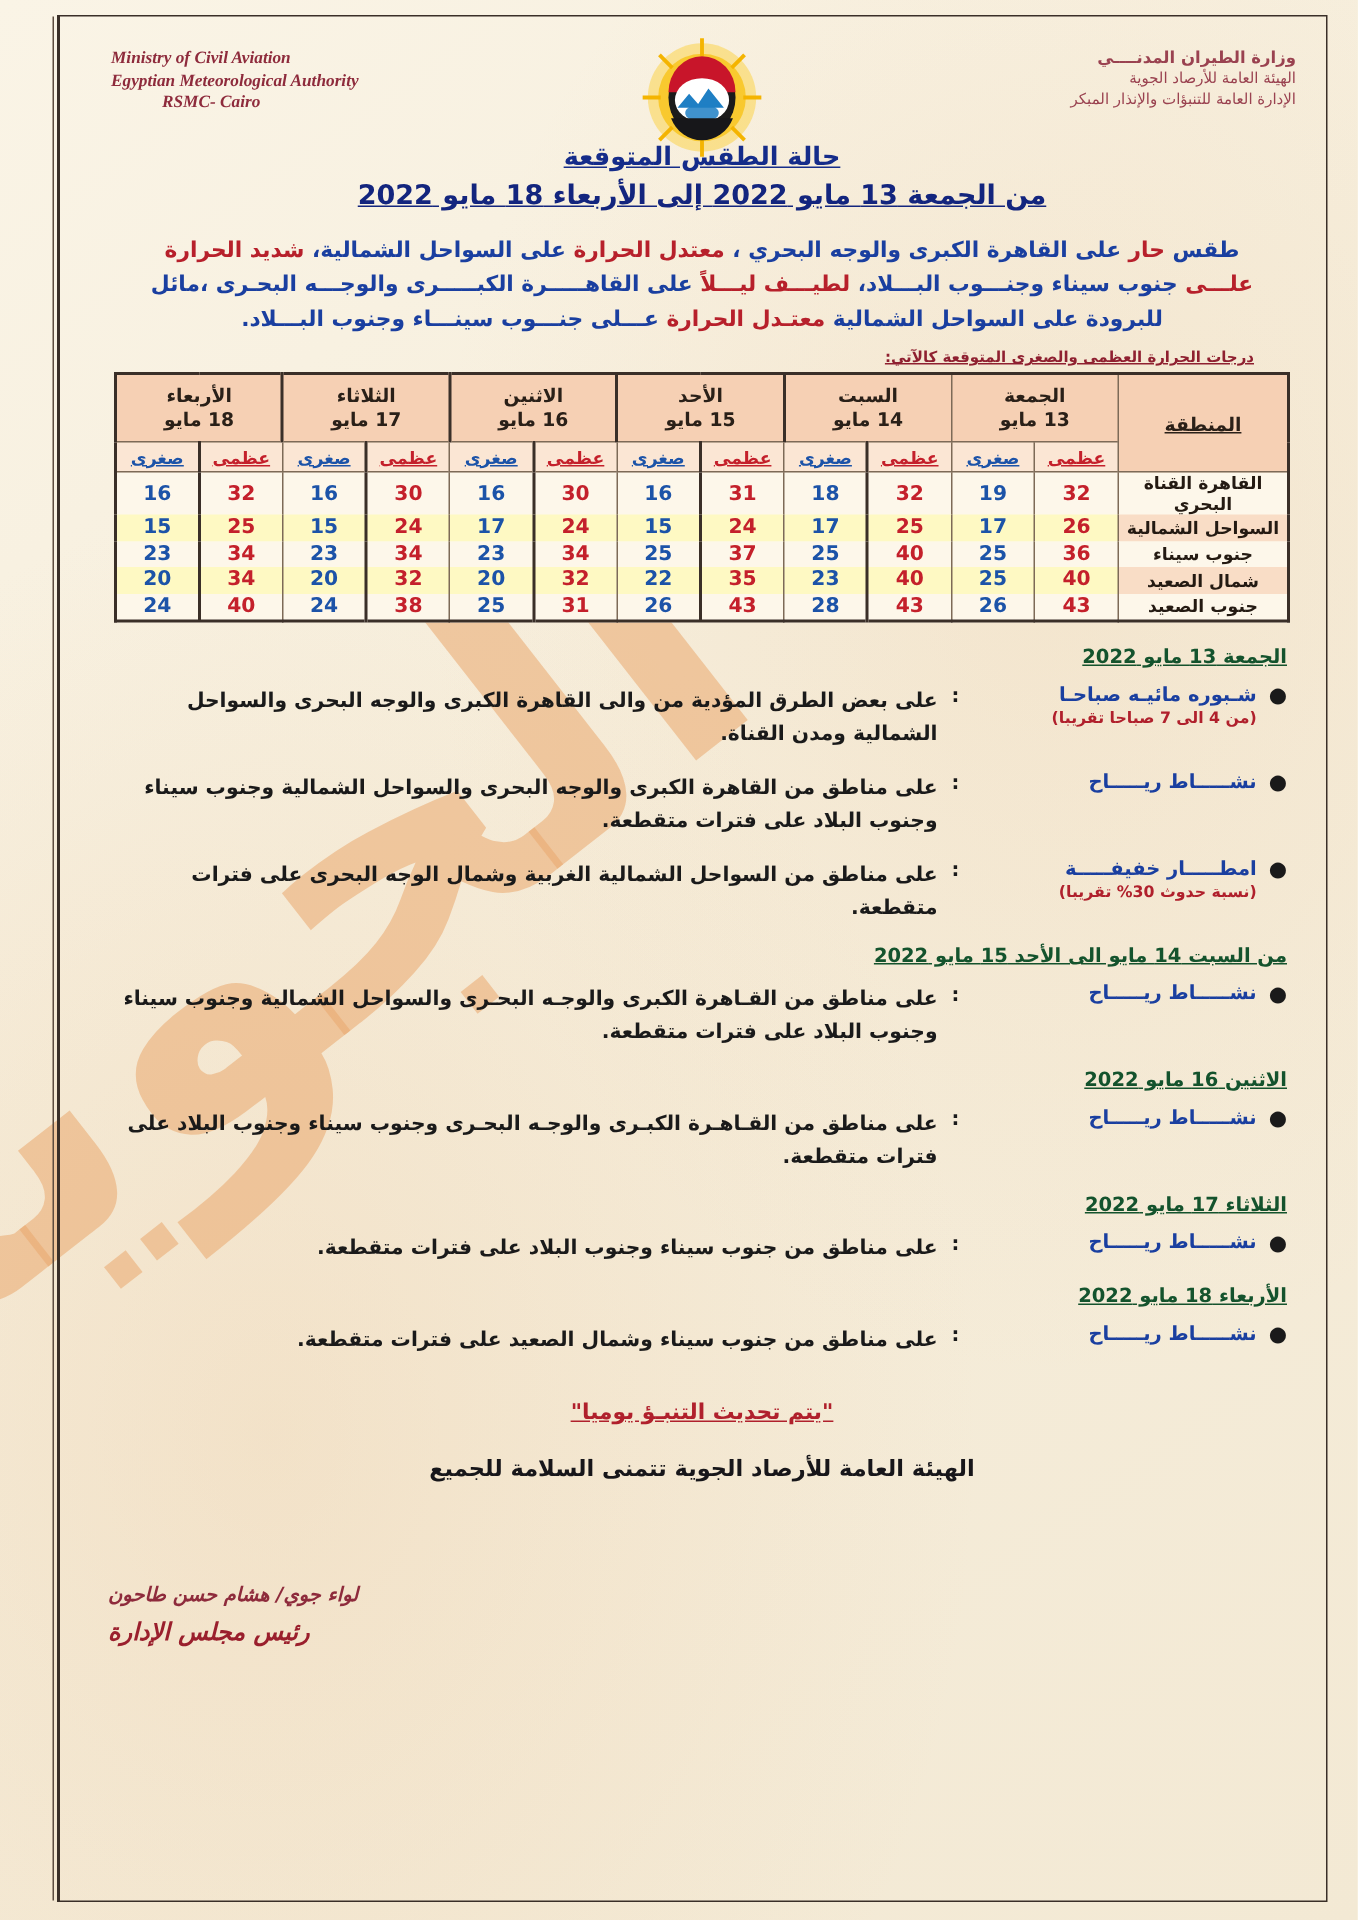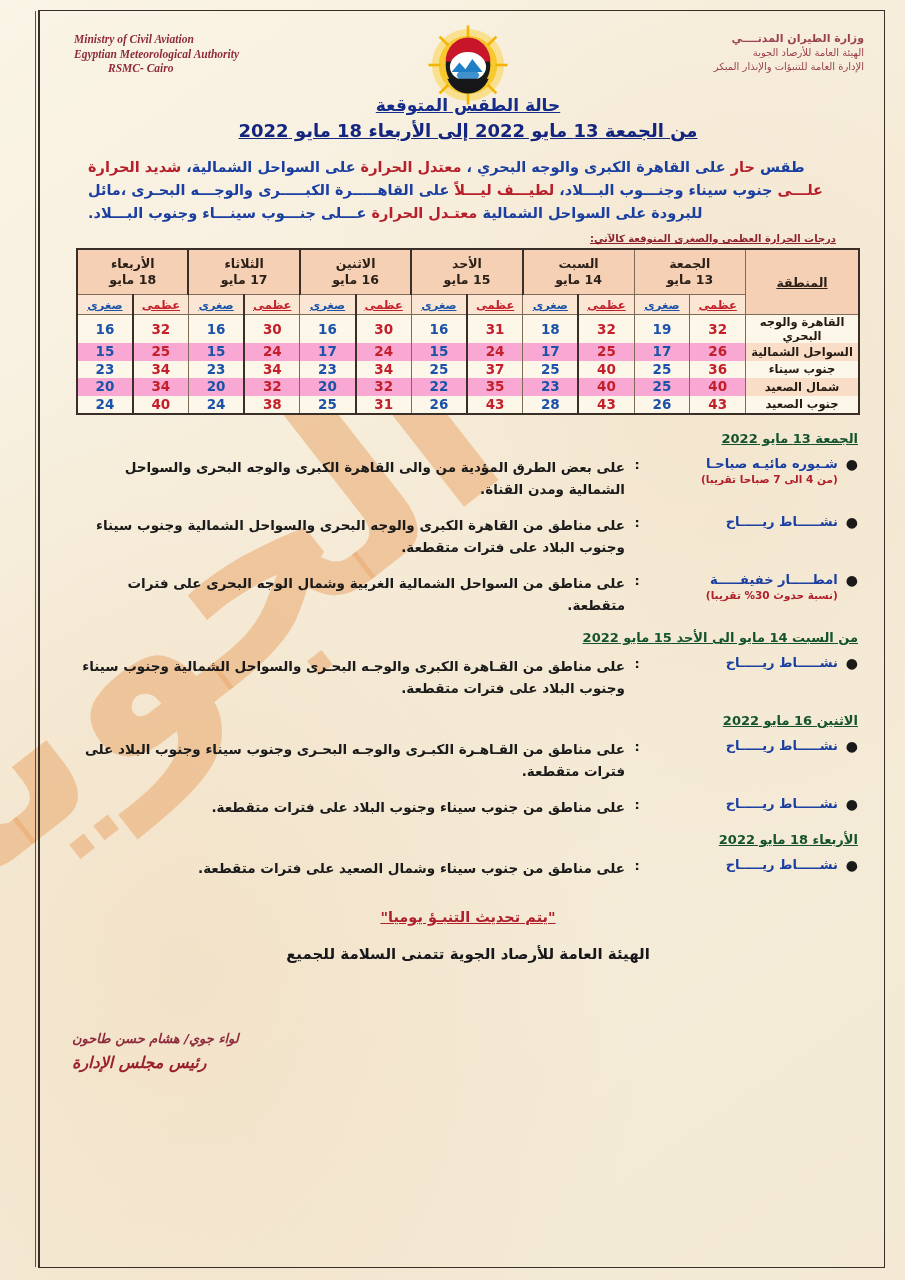--- a/index.html
+++ b/index.html
@@ -128,21 +128,21 @@
     font-weight: bold;
     text-decoration: underline;
     font-family: "DejaVu Sans", sans-serif;
     line-height: 26px;
     margin-top: 2px;
   }
 
   
   .summary {
     margin: 12px 40px 0 40px;
-    text-align: left;
+    text-align: center;
     font-size: 14.5px;
     font-weight: bold;
     line-height: 23px;
     color: #1a3fa0;
     font-family: "DejaVu Sans", sans-serif;
   }
   .summary .hot { color: #b7202b; }
 
   .temps-lead {
     margin: 8px 52px 4px 0;
@@ -208,21 +208,21 @@
   td.region {
     font-size: 11.5px;
     font-weight: bold;
     color: #241a12;
     text-align: center;
     border-top: none !important;
     border-bottom: none !important;
     background: #fdf7ea;
   }
   tr.r-odd td { background: #fdf7ea; }
-  tr.r-even td { background: #f9a8d4; }
+  tr.r-even td { background: #fef9c3; }
   tr.r-even td.region { background: #f9ddc6; }
   .daysep { border-left: 2px solid #3a2f28 !important; }
 
   
   .days { margin-top: 16px; padding: 0 30px 0 22px; }
   .day-block { margin-bottom: 4px; }
   .day-heading {
     text-align: right;
     color: #14532d;
     font-size: 13px;
@@ -428,21 +428,21 @@
             <th class="th-mm max daysep">عظمى</th>
             <th class="th-mm min">صغرى</th>
             <th class="th-mm max daysep">عظمى</th>
             <th class="th-mm min">صغرى</th>
             <th class="th-mm max daysep">عظمى</th>
             <th class="th-mm min">صغرى</th>
           </tr>
       </thead>
       <tbody id="tbody">
           <tr class="r-odd">
-            <td class="region">القاهرة والوجه البحري</td>
+            <td class="region">القاهرة القناة البحري</td>
             <td class="val max">32</td>
             <td class="val min">19</td>
             <td class="val max daysep">32</td>
             <td class="val min">18</td>
             <td class="val max daysep">31</td>
             <td class="val min">16</td>
             <td class="val max daysep">30</td>
             <td class="val min">16</td>
             <td class="val max daysep">30</td>
             <td class="val min">16</td>
@@ -557,20 +557,21 @@
         <div class="bullet-row">
           <div class="b-label">
             <span class="dot">●</span>
             <span class="b-label-text"><span class="spaced">نشـــــاط ريـــــاح</span></span>
           </div>
           <div class="b-colon">:</div>
           <div class="b-desc">على مناطق من القـاهـرة الكبـرى والوجـه البحـرى وجنوب سيناء وجنوب البلاد على فترات متقطعة.</div>
         </div>
       </div>
       <div class="day-block">
+        <div class="day-heading">الثلاثاء 17 مايو 2022</div>
         <div class="bullet-row">
           <div class="b-label">
             <span class="dot">●</span>
             <span class="b-label-text"><span class="spaced">نشـــــاط ريـــــاح</span></span>
           </div>
           <div class="b-colon">:</div>
           <div class="b-desc">على مناطق من جنوب سيناء وجنوب البلاد على فترات متقطعة.</div>
         </div>
       </div>
       <div class="day-block">

